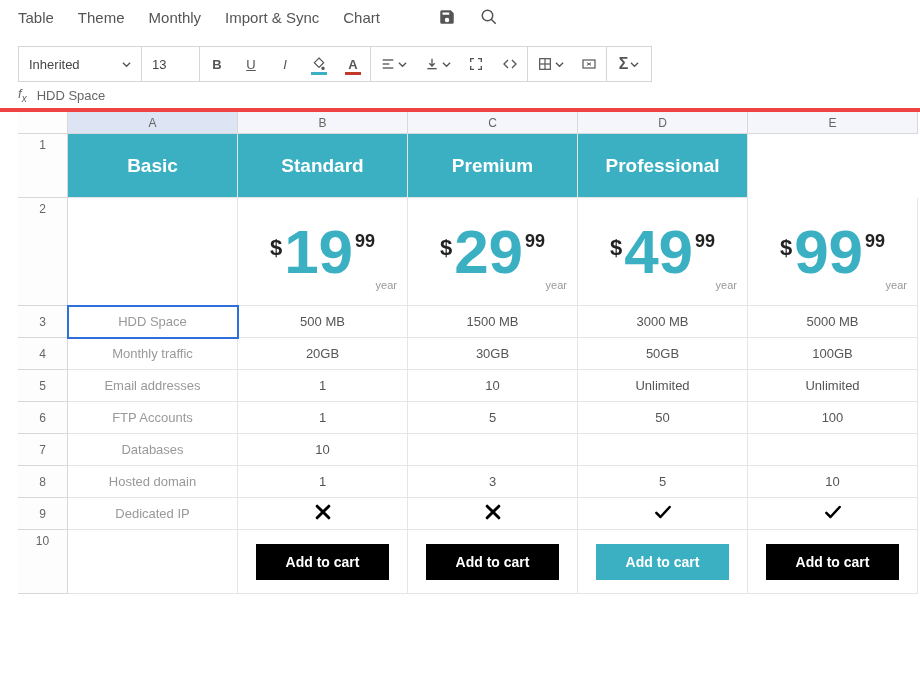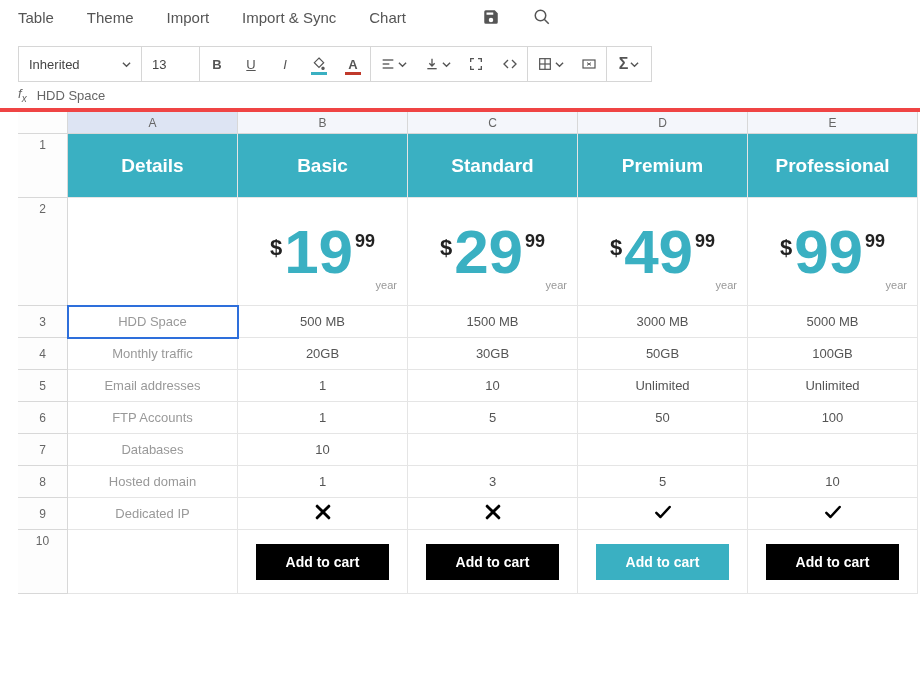--- a/index.html
+++ b/index.html
@@ -1,18 +1,18 @@
 <!DOCTYPE html>
 <html><head>
 <meta charset="utf-8">
 <style>
   * { box-sizing: border-box; margin: 0; padding: 0; }
   body { font-family: -apple-system, BlinkMacSystemFont, "Segoe UI", Arial, sans-serif; font-size: 13px; color: #444; background: #fff; width: 920px; }
   
-  .menubar { display: flex; align-items: center; padding: 8px 18px; gap: 33px; }
+  .menubar { display: flex; align-items: center; padding: 8px 18px; gap: 24px; }
   .menubar .menu-item { color: #555; font-size: 15px; cursor: pointer; }
   .menubar .icon-btn { color: #555; cursor: pointer; display: inline-flex; align-items: center; }
   .menubar .icon-btn svg { width: 18px; height: 18px; }
   .menubar .spacer { width: 10px; }
   
   .toolbar { display: flex; align-items: stretch; padding: 0 18px; margin-top: 12px; height: 36px; }
   .toolbar-box { border: 1px solid #d6d6d6; display: flex; align-items: center; }
   .font-select { width: 124px; padding: 0 10px; justify-content: space-between; }
   .font-size-input { width: 58px; padding: 0 10px; border-left: none; text-align: right; }
   .tb-group { border-left: none; }
@@ -59,21 +59,21 @@
   .cart-btn.teal { background: #3ab0c2; }
   
   .caret svg { width: 9px; height: 9px; }
 </style>
 </head>
 <body>
 
 <div class="menubar">
   <span class="menu-item">Table</span>
   <span class="menu-item">Theme</span>
-  <span class="menu-item">Import</span>
+  <span class="menu-item">Monthly</span>
   <span class="menu-item">Import &amp; Sync</span>
   <span class="menu-item">Chart</span>
   <span class="spacer"></span>
   <span class="icon-btn">
     <svg viewBox="0 0 24 24" fill="currentColor">
         <path d="M17 3H5a2 2 0 0 0-2 2v14a2 2 0 0 0 2 2h14a2 2 0 0 0 2-2V7l-4-4zM12 19a3 3 0 1 1 0-6 3 3 0 0 1 0 6zm3-10H6V6h9v3z"></path>
       </svg>
   </span>
   <span class="icon-btn">
     <svg viewBox="0 0 24 24" fill="none" stroke="currentColor" stroke-width="2">
@@ -184,21 +184,20 @@
     <div class="corner"></div>
     <div class="col-header sel">A</div>
     <div class="col-header">B</div>
     <div class="col-header">C</div>
     <div class="col-header">D</div>
     <div class="col-header">E</div>
   </div>
 
   <div class="grid-row r1">
     <div class="row-header" style="align-items:flex-start;padding-top:4px">1</div>
-    <div class="cell">Details</div>
     <div class="cell">Basic</div>
     <div class="cell">Standard</div>
     <div class="cell">Premium</div>
     <div class="cell">Professional</div>
   </div>
 
   <div class="grid-row r2">
     <div class="row-header" style="align-items:flex-start;padding-top:4px">2</div>
     <div class="cell"></div>
     <div class="cell">

